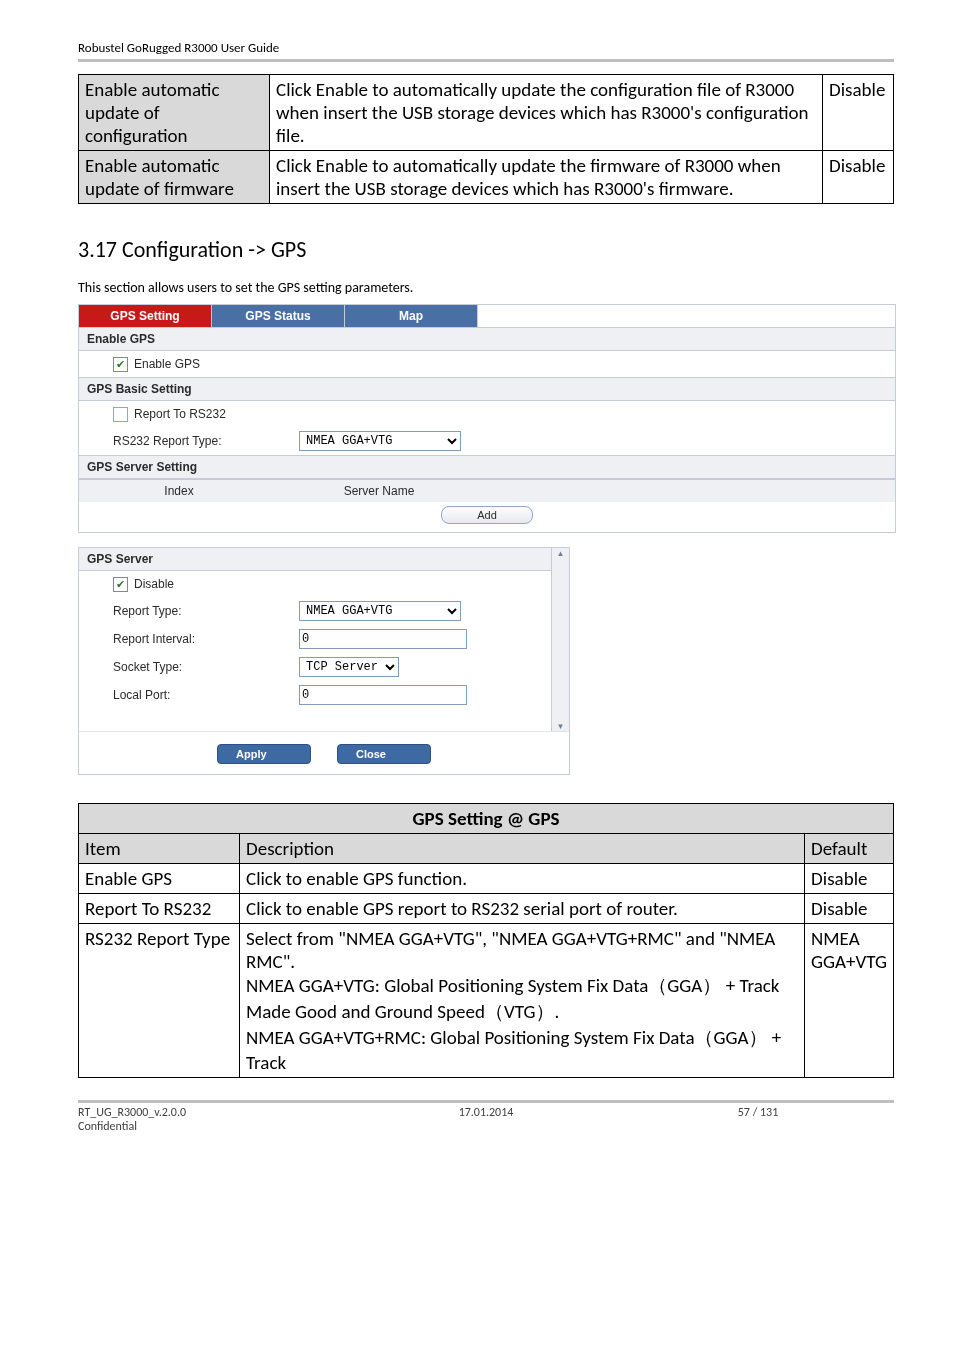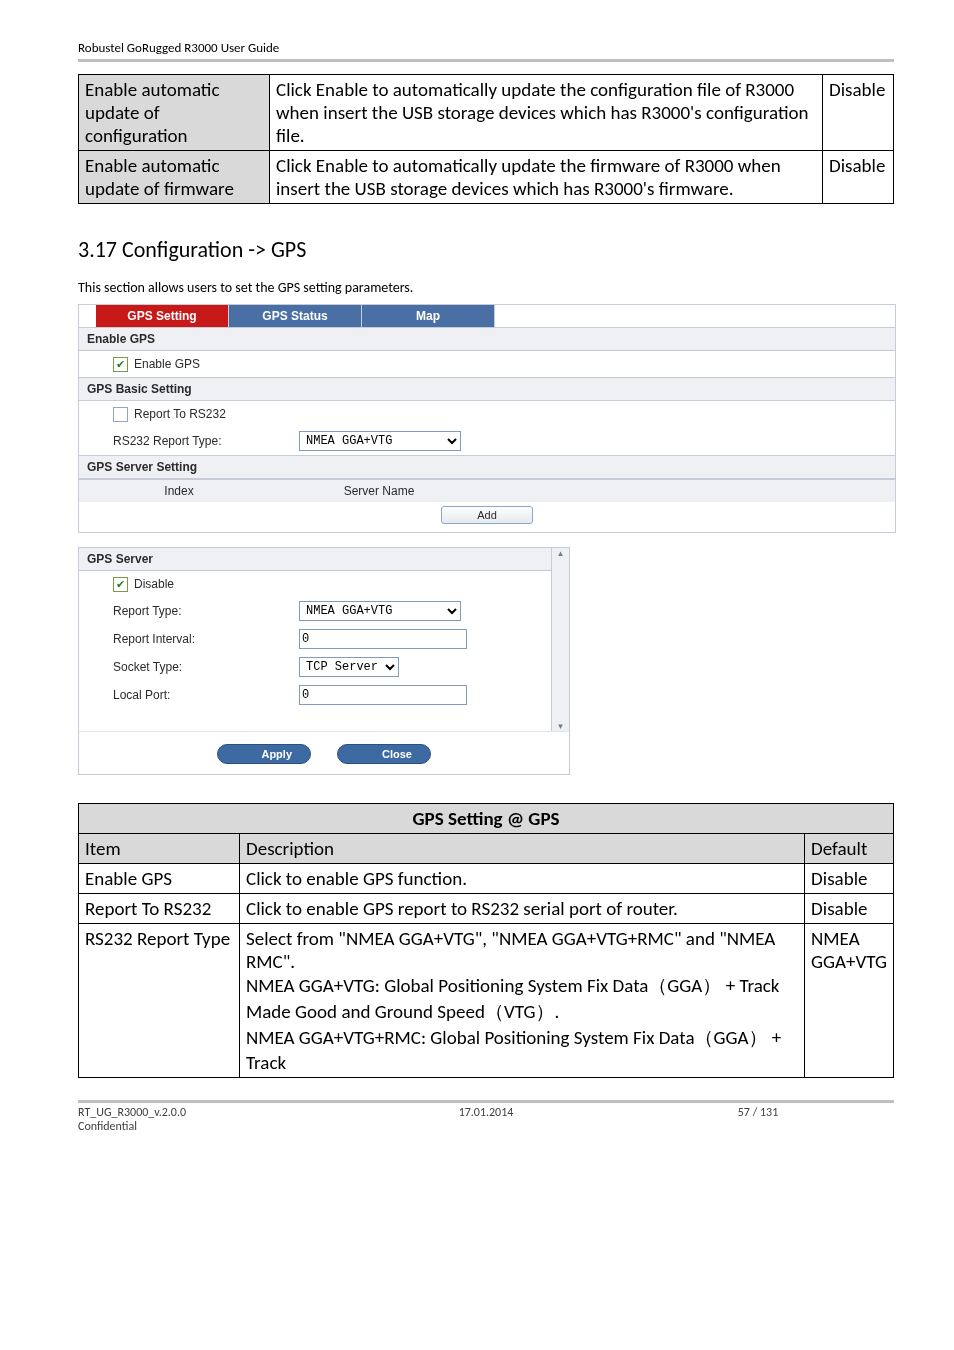--- a/index.html
+++ b/index.html
@@ -54,21 +54,21 @@
     border: 1px solid #c5ccd7;
     background: #fff;
     font-family: Tahoma, Arial, sans-serif;
     font-size: 12px;
     color: #2b2b2b;
   }
   .shot1 { width: 100%; margin-bottom: 14px; }
   .shot2 { width: 490px; margin-bottom: 28px; }
 
   
-  .tab-row { display: flex; height: 22px; margin-left: 17px; }
+  .tab-row { display: flex; height: 22px; }
   .tab {
     width: 132px;
     display: flex;
     align-items: center;
     justify-content: center;
     font-weight: bold;
     color: #fff;
     border-right: 1px solid #c5ccd7;
   }
   .tab.red { background: #c81919; }
@@ -125,36 +125,36 @@
   .srv-head .c-index { width: 200px; }
   .srv-head .c-name { width: 200px; }
   .add-row { text-align: center; padding: 4px 0 8px 0; }
 
   
   .btn {
     display: inline-block;
     min-width: 62px;
     padding: 2px 14px;
     border: 1px solid #8ea7c9;
-    border-radius: 3px;
+    border-radius: 8px;
     background: linear-gradient(#fdfdfd, #e6e9ef);
     font-size: 11px;
     text-align: center;
   }
   .btn-blue {
     display: inline-block;
     min-width: 56px;
     padding: 3px 18px;
     background: #3d6aa2;
     color: #fff;
     font-weight: bold;
     border: 1px solid #2d517f;
-    border-radius: 10px;
+    border-radius: 4px;
     font-size: 11px;
-    text-align: right;
+    text-align: left;
   }
   .btn-bar {
     display: flex;
     justify-content: center;
     gap: 26px;
     padding: 12px 0 10px 0;
     border-top: 1px solid #e1e5eb;
   }
   .scroll-gutter {
      width: 17px;

